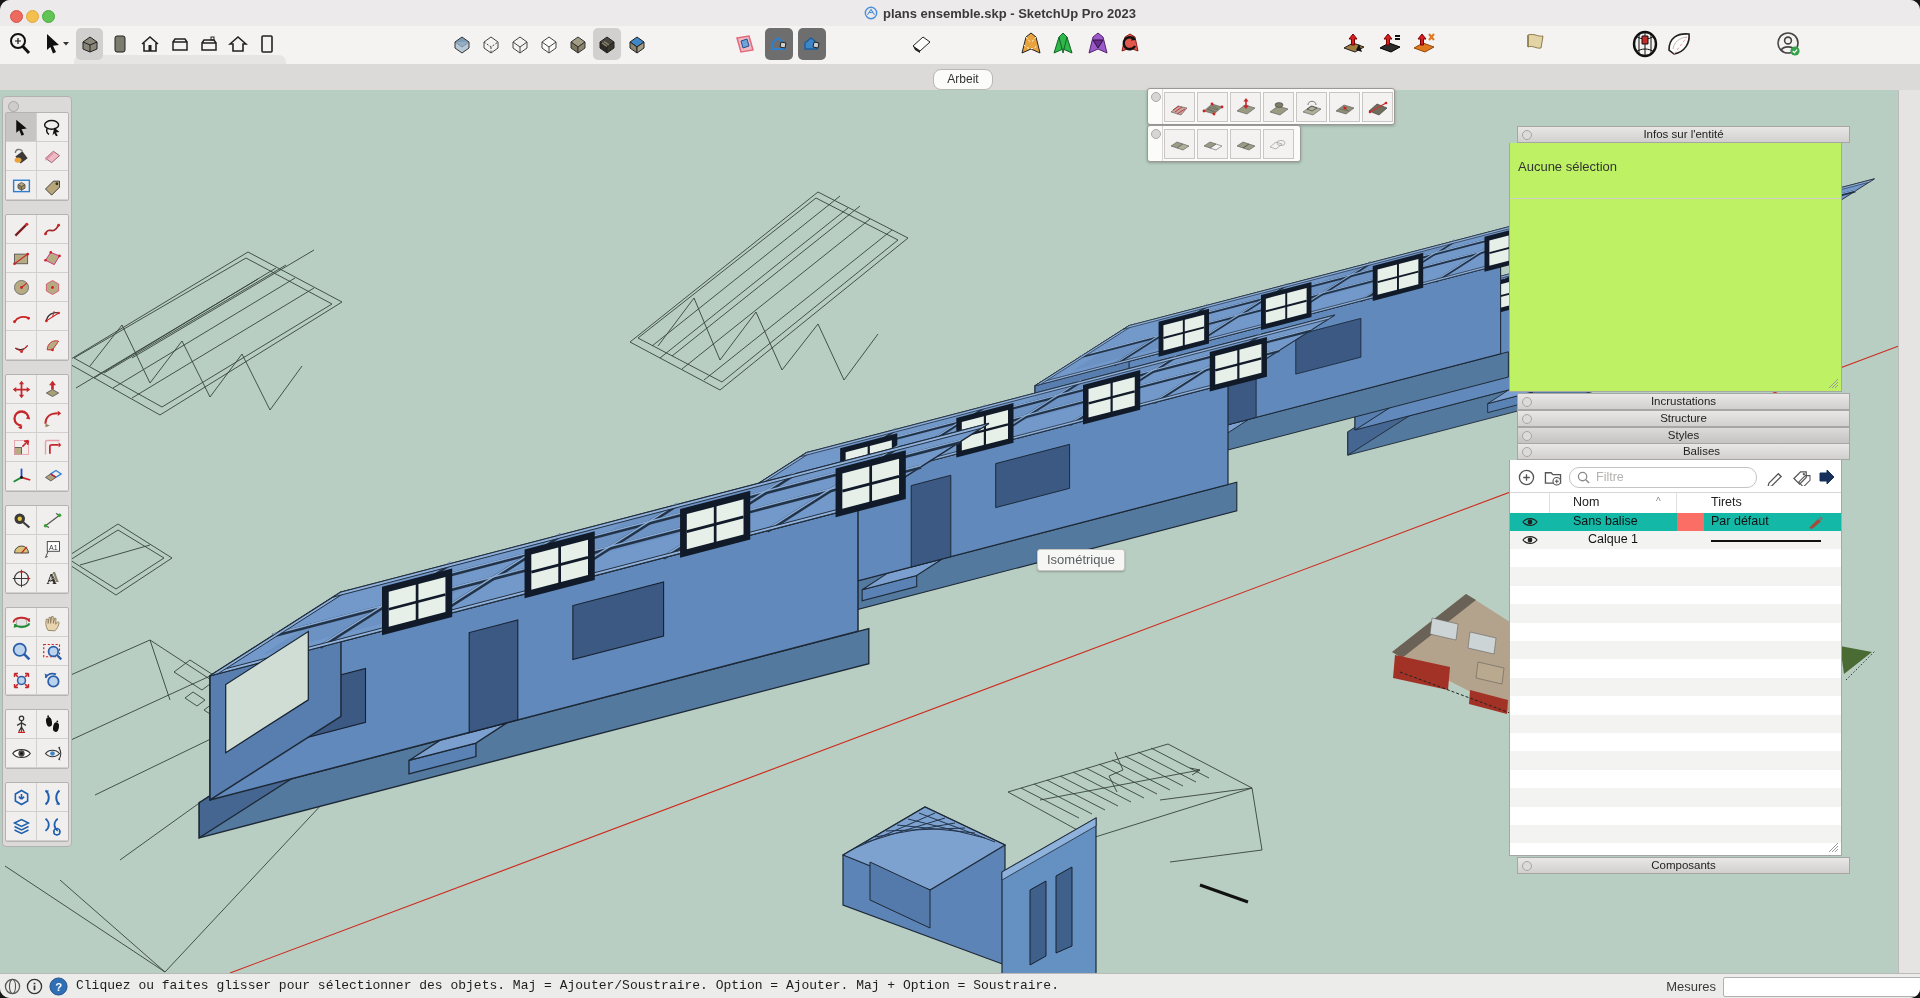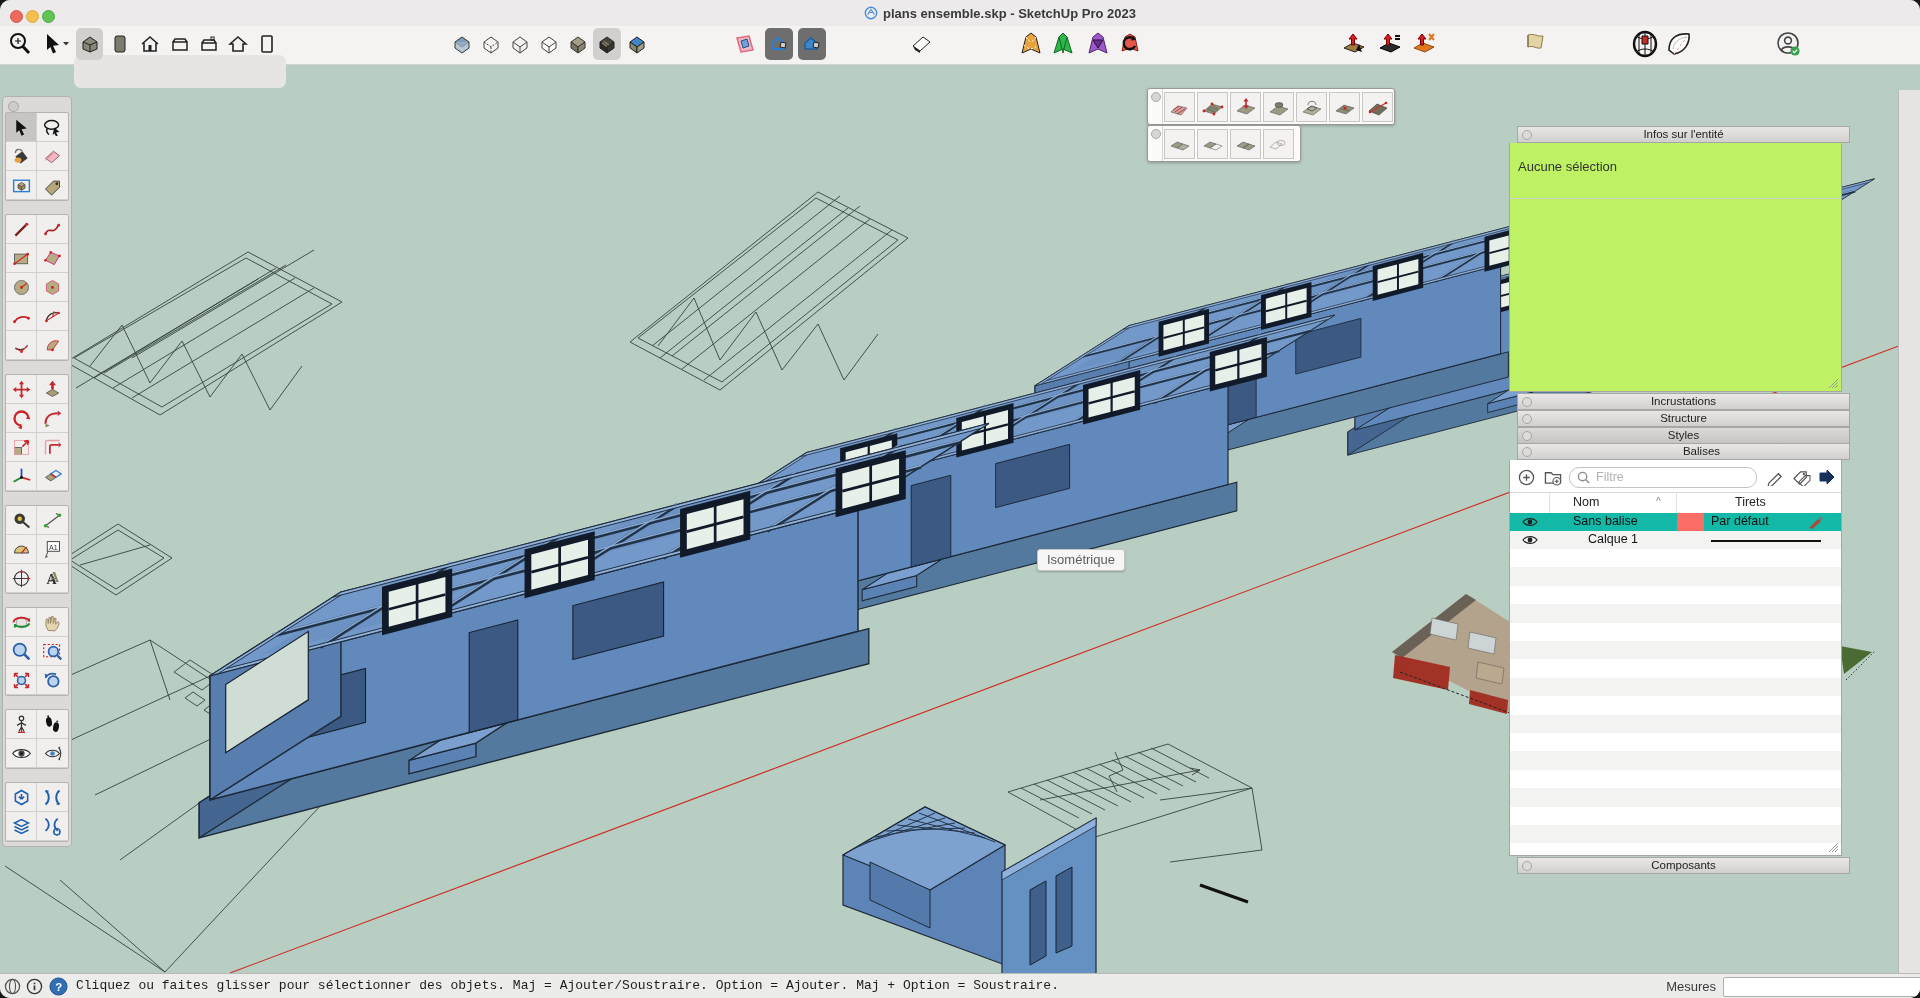--- a/index.html
+++ b/index.html
@@ -284,20 +284,23 @@
       <svg width="26" height="26" viewBox="0 0 26 26">
           <circle cx="13" cy="12" r="10" fill="none" stroke="#444" stroke-width="1.6"></circle>
           <circle cx="13" cy="9.5" r="3.4" fill="none" stroke="#444" stroke-width="1.6"></circle>
           <path d="M6.5,19 C8,14.8 18,14.8 19.5,19" fill="none" stroke="#444" stroke-width="1.6"></path>
           <circle cx="20" cy="20" r="4.6" fill="#35a14b"></circle>
           <path d="M17.8,20 l1.6,1.6 l2.8,-3" stroke="#fff" stroke-width="1.3" fill="none"></path>
         </svg>
     </div>
   </div>
 
+  <div class="abs" id="tabbar">
+    <div class="abs" id="scene-tab">Arbeit</div>
+  </div>
 
   <svg class="abs" style="left:0;top:90px;" width="1920" height="883" viewBox="0 90 1920 883">
     <defs>
       <g id="blk">
 
         <path d="M-8,2 L488,-127 L488,-101 L-8,28 Z" fill="#54799f" stroke="#1d2836" stroke-width="1"></path>
         <path d="M-8,2 L-8,28 L89,-34 L89,-60 Z" fill="#456690" stroke="#1d2836" stroke-width="1"></path>
 
         <path d="M147.4,-29.3 L197,-42.2 L197,-32.2 L147.4,-19.3 Z" fill="#5b82b4" stroke="#1d2836" stroke-width="1"></path>
         <path d="M170.6,-44.4 L220.2,-57.3 L197,-42.2 L147.4,-29.3 Z" fill="#7ba0cf" stroke="#1d2836" stroke-width="1"></path>
@@ -898,21 +901,21 @@
             <path d="M6,14 l7,-7 h5 v5 l-7,7 Z" fill="none" stroke="#555" stroke-width="1.1" transform="translate(1,0)"></path>
             <circle cx="12.5" cy="5.5" r="1.2" fill="#555"></circle>
           </svg>
         <svg style="width:18px;height:16px;margin-left:7px;" viewBox="0 0 18 16">
             <path d="M2,4 h7 V1 l7,7 l-7,7 v-3 H2 Z" fill="#17315c" stroke="#17315c"></path>
           </svg>
       </div>
       <div id="tags-table-hdr">
         <span style="position:absolute;left:63px;top:2px;">Nom</span>
         <span style="position:absolute;left:146px;top:3px;color:#888;font-size:10px;">^</span>
-        <span style="position:absolute;left:201px;top:2px;margin-left:24px;">Tirets</span>
+        <span style="position:absolute;left:201px;top:2px;">Tirets</span>
         <div class="colline" style="left:39px;"></div>
         <div class="colline" style="left:166px;"></div>
       </div>
 
       <div class="trow" style="top:53px;background:#14b8a6;">
         <svg style="position:absolute;left:12px;top:3px;width:16px;height:12px;" viewBox="0 0 16 12">
             <path d="M1,6 C4,1.5 12,1.5 15,6 C12,10.5 4,10.5 1,6 Z" fill="none" stroke="#222" stroke-width="1.2"></path>
             <circle cx="8" cy="6" r="2.4" fill="#222"></circle>
           </svg>
         <span style="position:absolute;left:63px;top:1px;">Sans balise</span>

